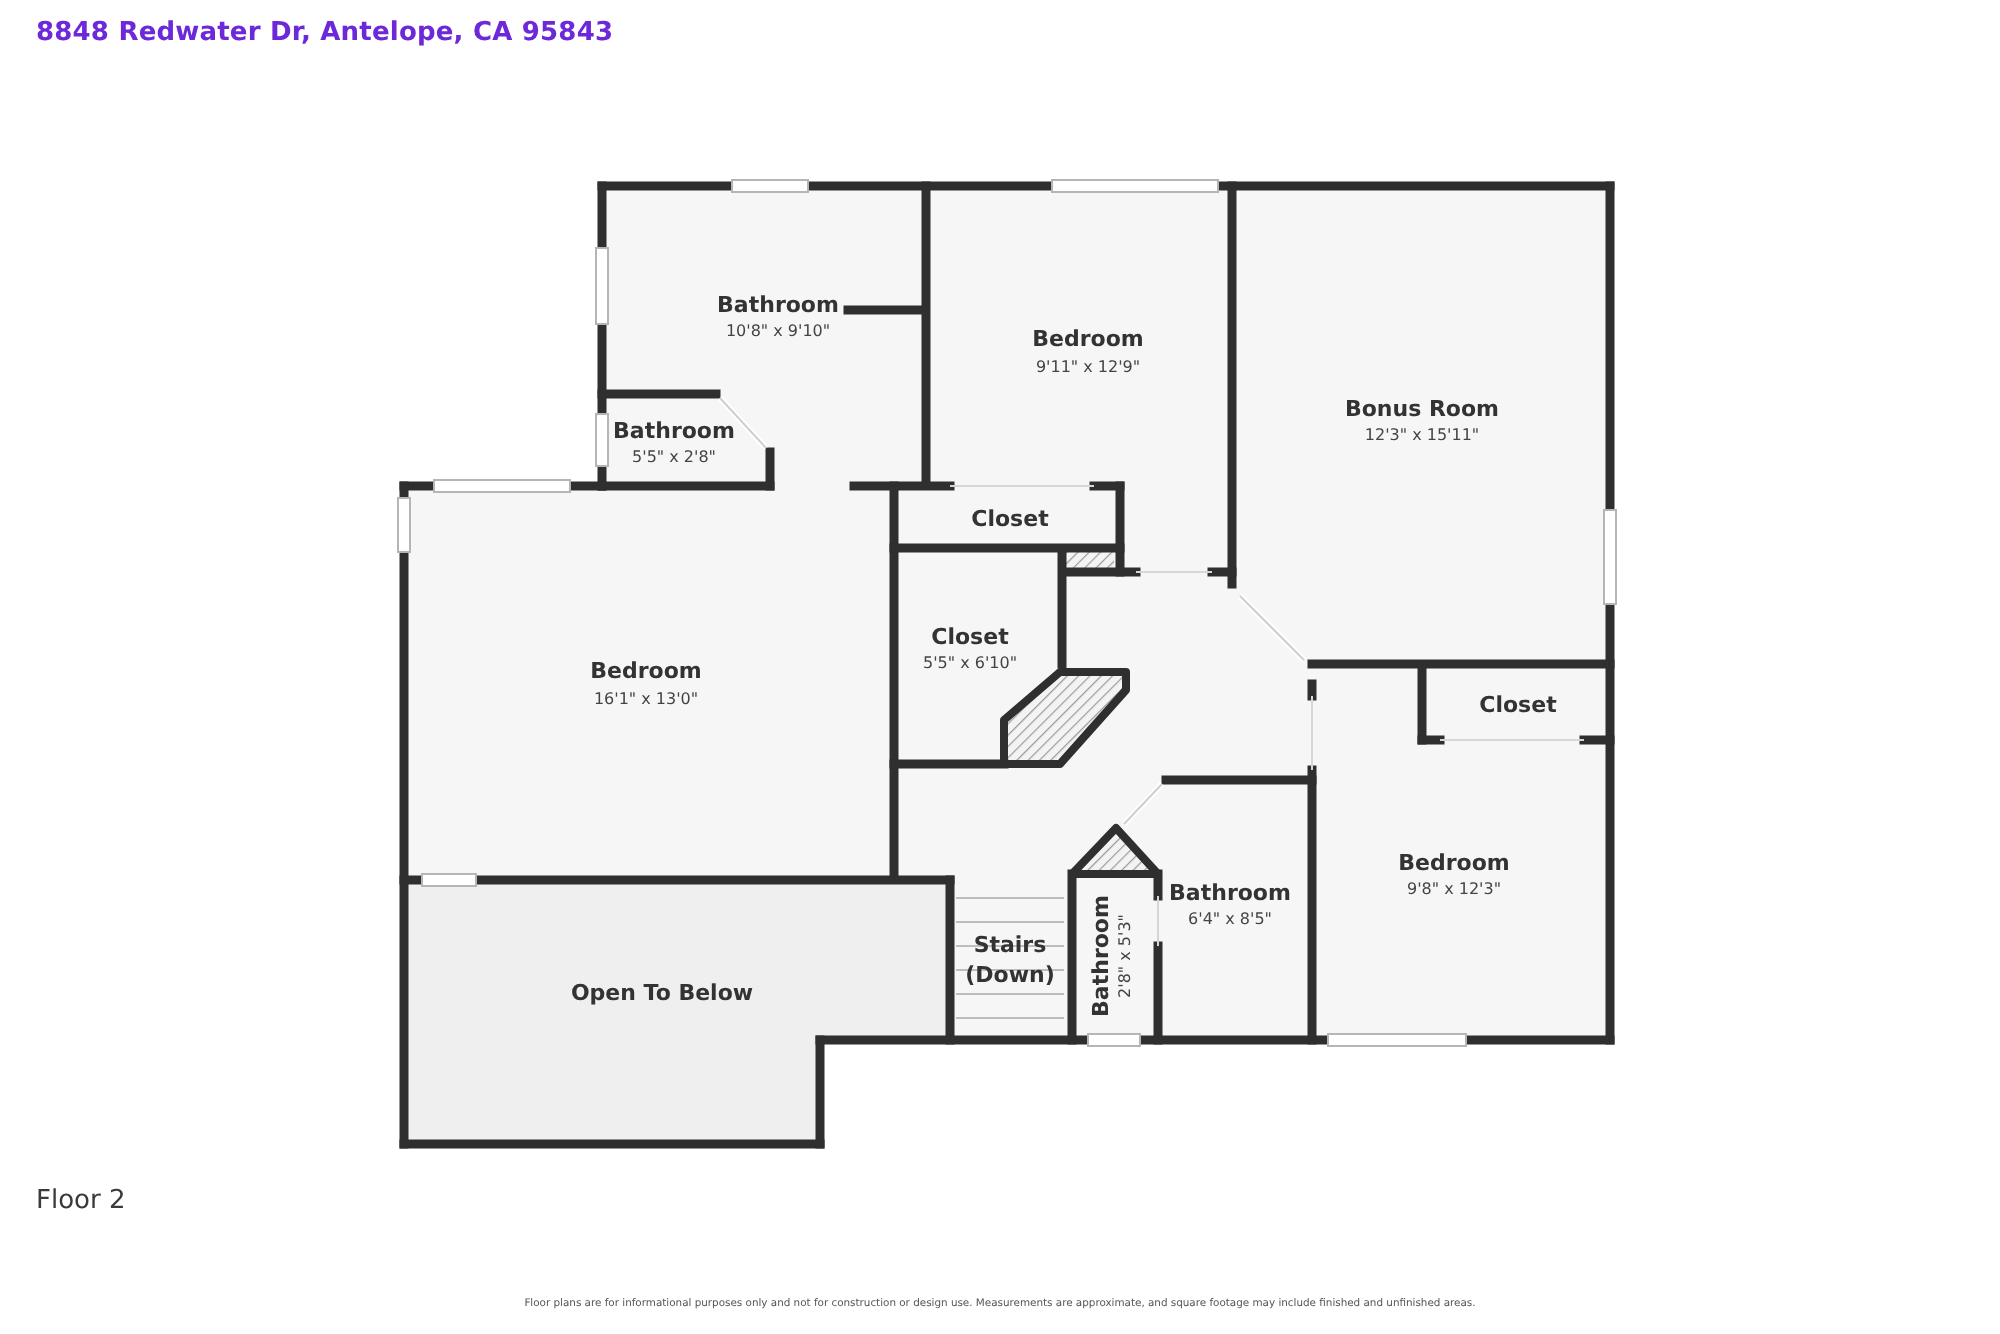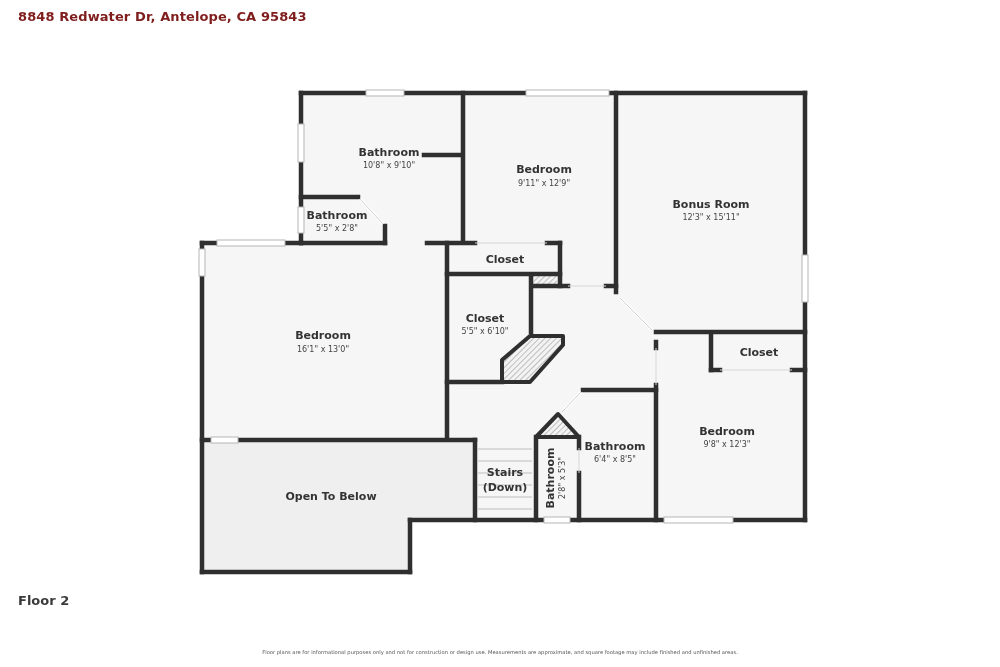--- a/index.html
+++ b/index.html
@@ -1,19 +1,19 @@
 <!DOCTYPE html>
 <html><head>
 <meta charset="utf-8">
 <style>
   html, body { margin: 0; padding: 0; background: #ffffff; }
   body { width: 1000px; height: 667px; position: relative; overflow: hidden;
          font-family: "DejaVu Sans", "Liberation Sans", sans-serif; color: #333; }
-  .address { position: absolute; left: 18px; top: 9px; font-size: 13px; font-weight: bold; color: #7f1d1d; letter-spacing: 0.1px; }
-  .floor-label { position: absolute; left: 18px; top: 593px; font-size: 13px; font-weight: bold; color: #3a3a3a; }
+  .address { position: absolute; left: 18px; top: 9px; font-size: 13px; font-weight: bold; color: #6d28d9; letter-spacing: 0.1px; }
+  .floor-label { position: absolute; left: 18px; top: 593px; font-size: 13px; font-weight: normal; color: #3a3a3a; }
   .disclaimer { position: absolute; left: 0; width: 1000px; top: 649px; text-align: center; font-size: 5.2px; color: #555; }
   svg.plan { position: absolute; left: 0; top: 0; }
   .room-name { font-family: "DejaVu Sans", "Liberation Sans", sans-serif; font-size: 11px; fill: #333; font-weight: 600; text-anchor: middle; }
   .room-dim { font-family: "DejaVu Sans", "Liberation Sans", sans-serif; font-size: 8px; fill: #444; text-anchor: middle; }
 </style>
 </head>
 <body>
 
 <div class="address">8848 Redwater Dr, Antelope, CA 95843</div>
 

